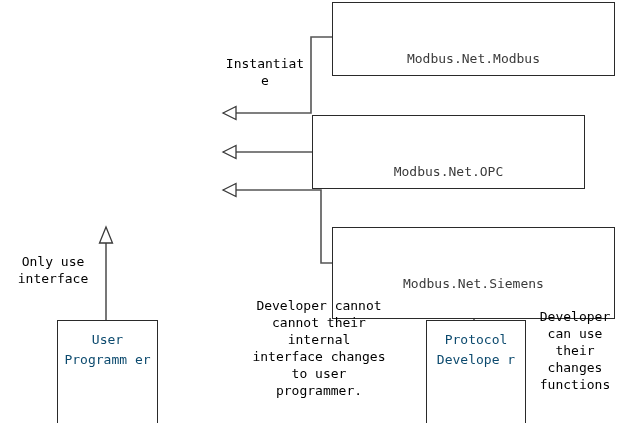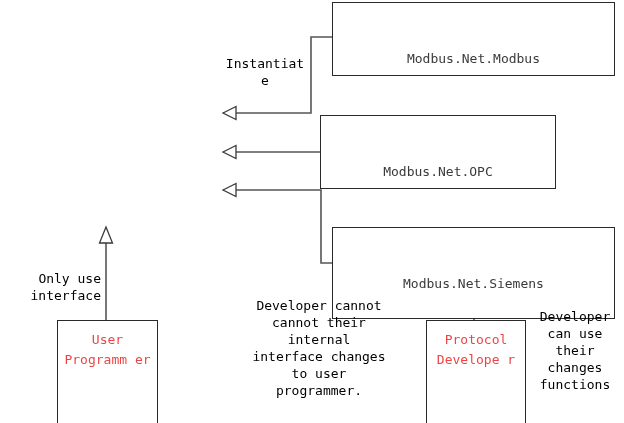--- a/index.html
+++ b/index.html
@@ -56,23 +56,22 @@
     text-align: center;
     white-space: pre-line;
   }
   #note-instantiate {
     left: 224px;
     top: 55px;
     width: 82px;
   }
   #note-only-use {
     left: 5px;
-    top: 270px;
+    top: 253px;
     width: 96px;
-    text-align: right;
   }
   #note-developer-cannot {
     left: 236px;
     top: 297px;
     width: 166px;
   }
   #note-developer-can {
     left: 528px;
     top: 308px;
     width: 94px;
@@ -83,23 +82,23 @@
     width: 208px;
     height: 151px;
   }
   #box-modbus-net-modbus {
     left: 332px;
     top: 2px;
     width: 283px;
     height: 74px;
   }
   #box-modbus-net-opc {
-    left: 320px;
+    left: 312px;
     top: 115px;
-    width: 236px;
+    width: 273px;
     height: 74px;
   }
   #box-modbus-net-siemens {
     left: 332px;
     top: 227px;
     width: 283px;
     height: 92px;
   }
   #box-user-programmer {
     left: 57px;
@@ -112,21 +111,21 @@
     top: 320px;
     width: 100px;
     height: 110px;
   }
   .stack-title {
     position: absolute;
     left: 0;
     right: 0;
     top: 9px;
     text-align: center;
-    color: #ef4444;
+    color: #0c4a6e;
     font-size: 13px;
     line-height: 20px;
     font-family: "DejaVu Sans Mono", monospace;
   }
 </style>
 </head>
 <body>
 
 <div id="canvas">
 

